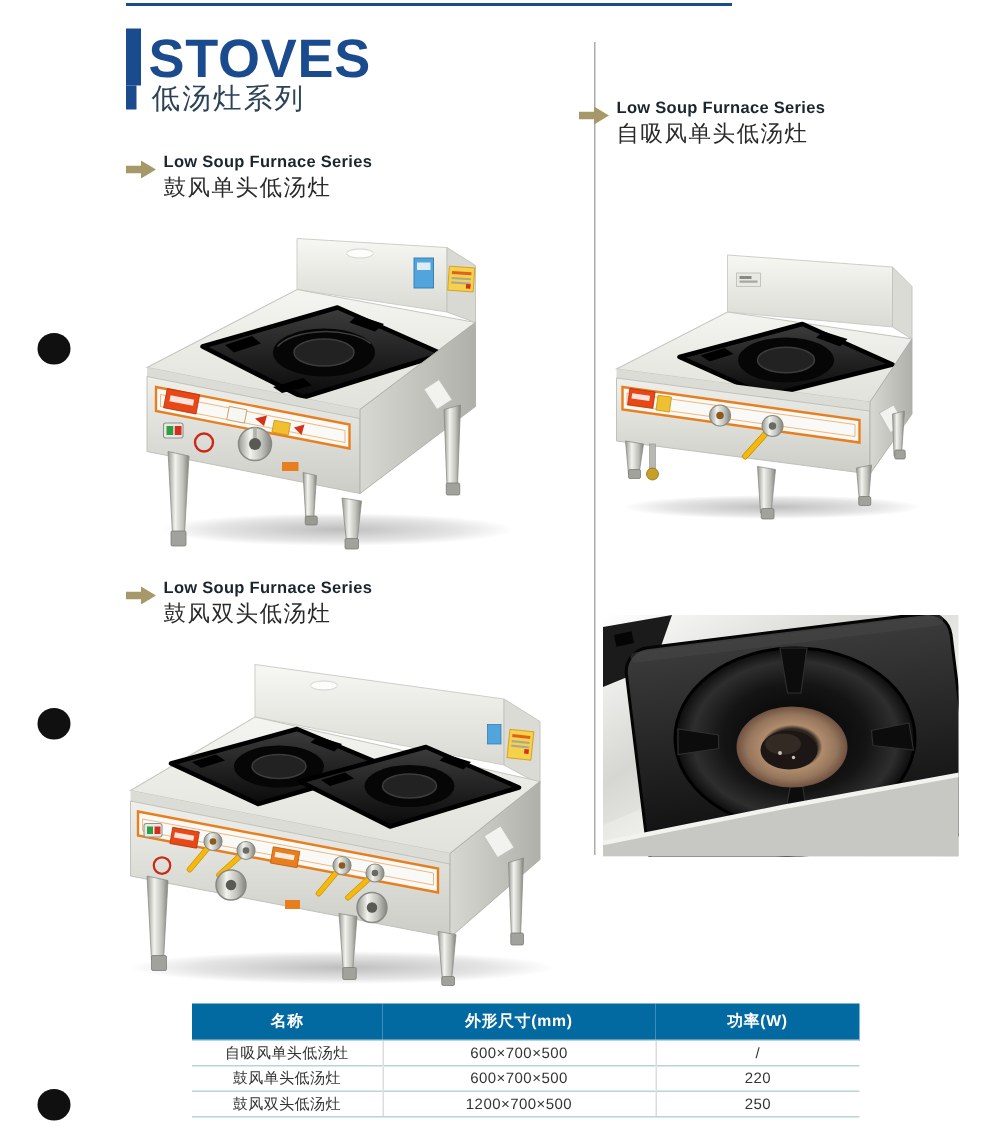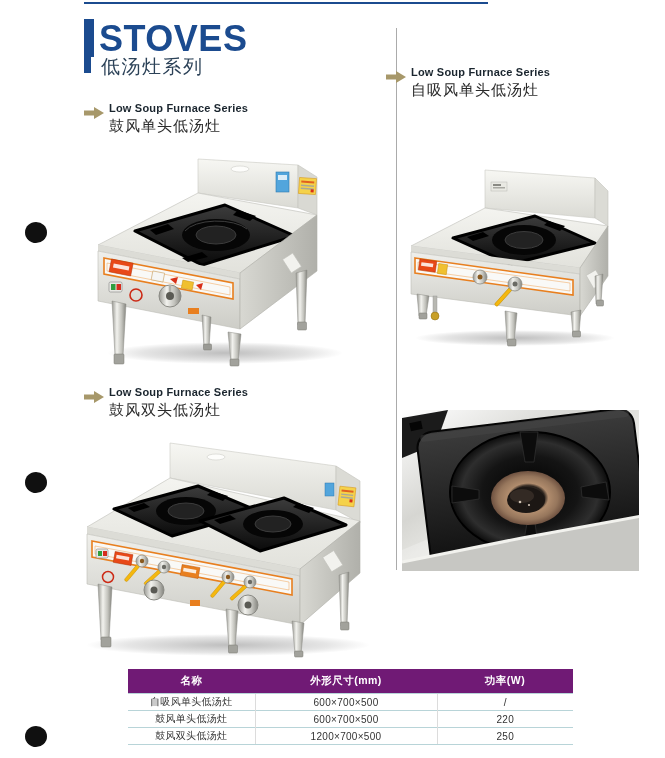--- a/index.html
+++ b/index.html
@@ -28,21 +28,21 @@
 
   
   .dot{width:22px;height:21px;border-radius:50%;background:#101010;}
 
   
   .photo{position:absolute;}
 
   
   .spec-wrap{left:128px;top:669px;}
   table.spec{border-collapse:collapse;table-layout:fixed;width:445px;}
-  table.spec th{background:#701a75;color:#ffffff;height:22px;font-size:10.5px;
+  table.spec th{background:#0369a1;color:#ffffff;height:22px;font-size:10.5px;
                 font-weight:bold;text-align:center;letter-spacing:0.5px;}
   table.spec td{height:13px;font-size:10px;color:#333333;text-align:center;
                 border-top:1px solid #b8d4d8;background:#ffffff;letter-spacing:0.3px;}
   table.spec tbody td + td{border-left:1px solid #dcdcdc;margin-left:24px;}
   table.spec tbody tr:last-child td{border-bottom:1px solid #b8d4d8;}
 </style>
 </head>
 <body>
 
 <div id="page">

